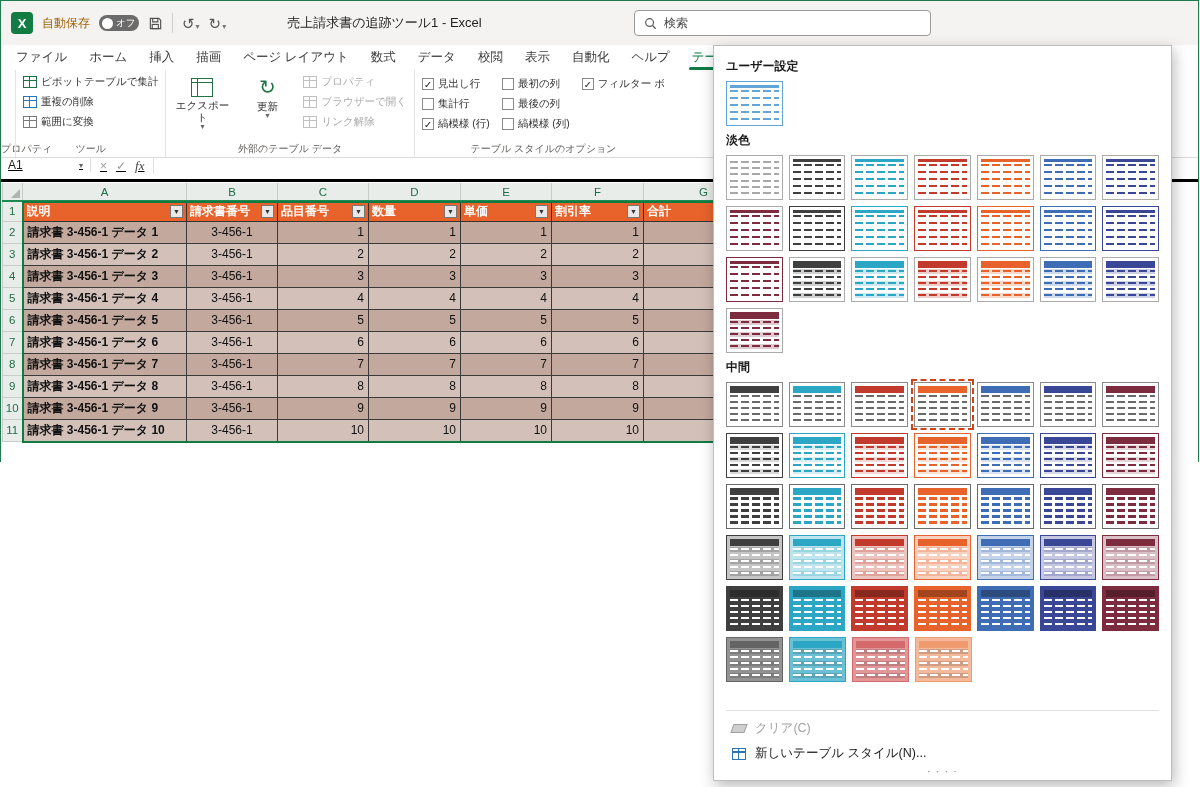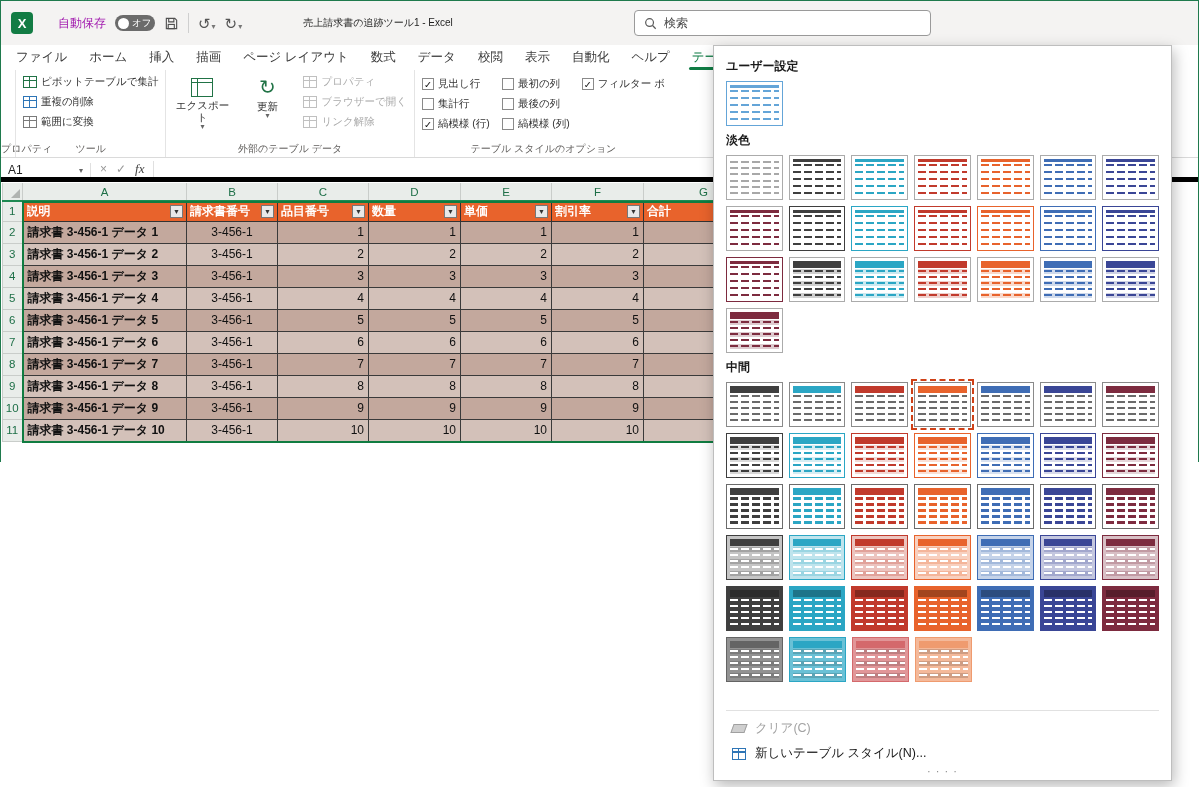--- a/index.html
+++ b/index.html
@@ -4,29 +4,29 @@
 <style>
   * { box-sizing: border-box; margin: 0; padding: 0; }
   html,body { width:1200px; height:787px; background:#fff; font-family:"Liberation Sans", sans-serif; position:relative; overflow:hidden; }
 
   
   .window { position:absolute; left:0; top:0; width:1199px; height:462px; border:1px solid #1F7A4D; border-bottom:none; background:#fff; }
 
   
   .titlebar { height:44px; background:#F4F3F2; display:flex; align-items:center; padding:0 10px; gap:9px; position:relative; }
   .xlogo { width:22px; height:22px; background:#127C44; border-radius:4px; color:#fff; font-weight:bold; font-size:13px; display:flex; align-items:center; justify-content:center; flex:none; }
-  .as-label { font-size:12px; color:#a21caf;margin-left:16px; }
+  .as-label { font-size:12px; color:#a16207; }
   .toggle { width:40px; height:16px; background:#6B6B6B; border-radius:9px; display:flex; align-items:center; padding:0 3px; gap:3px; }
   .knob { width:11px; height:11px; background:#fff; border-radius:50%; flex:none; }
   .toggle span { color:#fff; font-size:9.5px; }
   .tb-ic { color:#505050; display:flex; align-items:center; }
   .tb-sep { width:1px; height:20px; background:#CFCFCF; }
   .glyph-btn { font-size:15px; color:#555; line-height:1; display:flex; align-items:flex-end; gap:1px; }
   .glyph-btn .mini { font-size:8px; color:#777; }
-  .doctitle { margin-left:52px; font-size:10px; color:#1F1F1F; white-space:nowrap; }
+  .doctitle { margin-left:52px; font-size:13px; color:#1F1F1F; white-space:nowrap; }
   .searchbox { position:absolute; left:633px; top:9px; width:297px; height:26px; background:#fff; border:1px solid #9A9A9A; border-radius:4px; display:flex; align-items:center; gap:7px; padding:0 9px; font-size:12px; color:#474747; }
 
   
   .tabsrow { display:flex; align-items:stretch; height:25px; padding-left:4px; background:#fff; font-size:12.5px; color:#3B3B3B; }
   .tab { padding:0 11px; display:flex; align-items:center; position:relative; white-space:nowrap; }
   .tab.active { color:#0F7C44; }
   .tab.active::after { content:""; position:absolute; left:8px; right:8px; bottom:0; height:3px; background:#0F7C44; border-radius:2px; }
 
   
   .ribbon { height:88px; display:flex; background:#fff; border-bottom:1px solid #DADADA; overflow:hidden; }
@@ -44,21 +44,21 @@
   .tbl-ic.big { width:22px; height:19px; }
   .bigbtn { width:58px; display:flex; flex-direction:column; align-items:center; font-size:10.5px; color:#333; text-align:center; gap:2px; padding-top:3px; line-height:1.15; }
   .bb-caret { font-size:8px; color:#666; line-height:4px; }
   .refresh-glyph { font-size:20px; color:#217346; line-height:19px; height:20px; }
   .checks { display:flex; gap:12px; padding-top:2px; }
   .chk-col { display:flex; flex-direction:column; gap:6px; }
   .chk { display:flex; align-items:center; gap:4px; font-size:10.5px; color:#333; white-space:nowrap; }
   .cb { width:12px; height:12px; border:1px solid #8A8A8A; background:#fff; display:flex; align-items:center; justify-content:center; font-size:9.5px; color:#1A1A1A; flex:none; }
 
   
-  .formulabar { height:24px; display:flex; align-items:flex-end; border-bottom:5px solid #000000; background:#fff; font-size:12px; }
+  .formulabar { height:24px; display:flex; align-items:flex-start; border-bottom:3px solid #000000; background:#fff; font-size:12px;text-decoration:underline; }
   .namebox { width:90px; display:flex; align-items:center; justify-content:space-between; padding:0 7px; color:#222; border-right:1px solid #E0E0E0; }
   .nb-caret { font-size:8px; color:#666; }
   .fb-icons { display:flex; align-items:center; gap:9px; padding:0 9px; color:#9A9A9A; border-right:1px solid #E0E0E0; }
   .fx { font-style:italic; color:#444; font-family:"Liberation Serif", serif; font-size:13px; }
   .f-input { flex:1; background:#fff; }
 
   
   .sheet { position:absolute; left:1px; top:182px; }
   table.grid { border-collapse:collapse; table-layout:fixed; font-size:12px; }
   tr.letters th { height:18px; background:#E9EDEA; border:1px solid #C9CDCA; border-top:none; color:#1D6F47; font-weight:400; font-size:11.5px; border-bottom:2px solid #1E8A52; }

